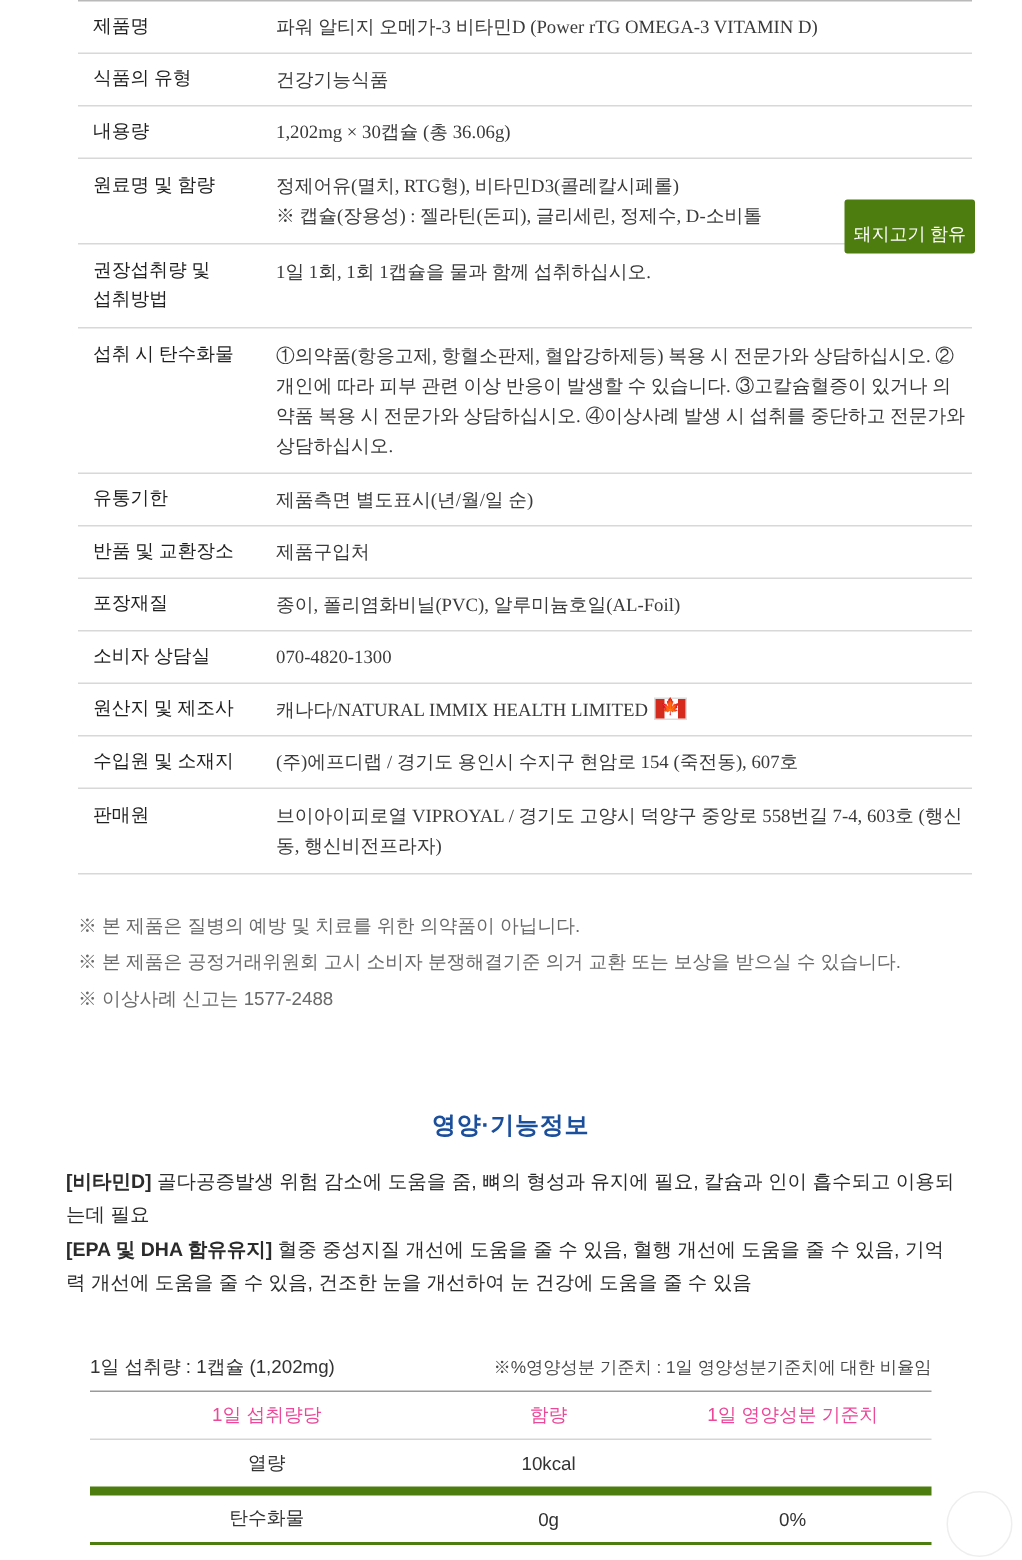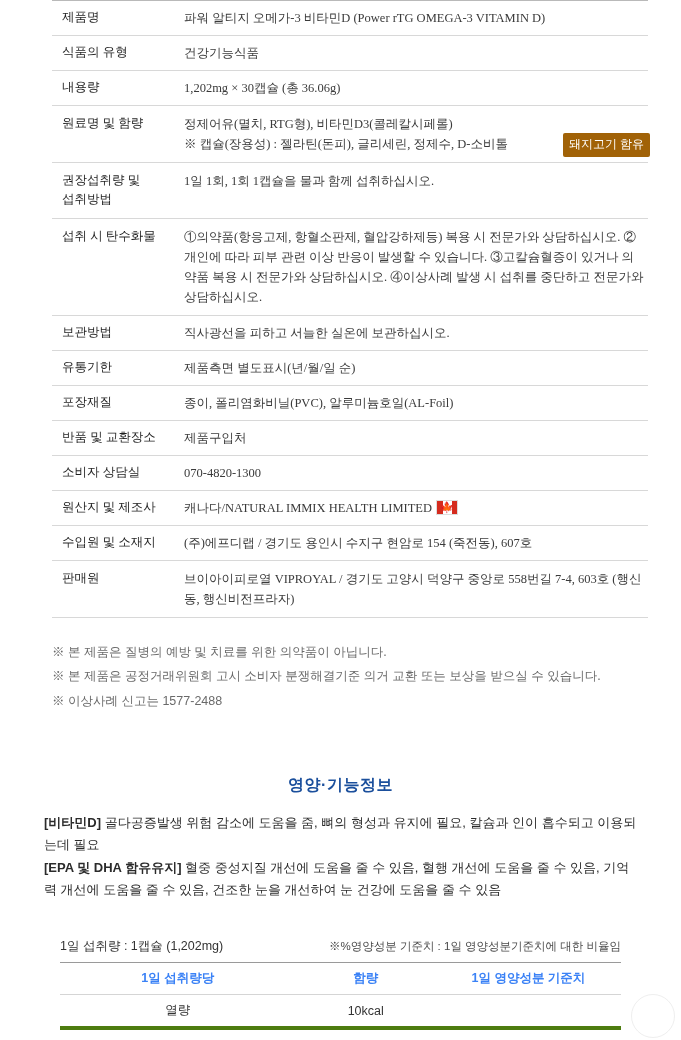--- a/index.html
+++ b/index.html
@@ -38,24 +38,24 @@
   .info-table td {
     vertical-align: top;
     padding: 7px 4px 7px 8px;
     line-height: 1.6;
     color: #3a3a3a;
   }
   .row-tall th, .row-tall td { padding-top: 8px; padding-bottom: 8px; }
   .sub-note { display: block; }
   .badge {
     display: inline-block;
-    background: #a16207;
+    background: #4d7c0f;
     color: #fff;
     font-size: 12px;
-    padding: 2px 6px 3px 6px;
+    padding: 14px 6px 3px 6px;
     border-radius: 2px;
     margin-left: 4px;
     vertical-align: 1px;
     white-space: nowrap;
   }
   .ingredient-line { position: relative; }
   .badge-wrap {
     position: absolute;
     right: -6px;
     top: -1px;
@@ -117,25 +117,25 @@
   }
   .intake-bar .right { color: #4a4a4a; font-size: 11.5px; margin-top: 16px; }
 
   .nutri-table {
     margin: 0 60px 0 60px;
     width: 561px;
     border-collapse: collapse;
     font-size: 12.5px;
   }
   .nutri-table thead th {
-    font-weight: bold;
+    font-weight: normal;
     border-top: 1px solid #9a9a9a;
     border-bottom: 1px solid #d5d5d5;
     padding: 7px 0 7px 0;
-    color: #3b82f6;
+    color: #ec4899;
   }
   .nutri-table tbody td {
     border-bottom: 6px solid #4d7c0f;
     padding: 7px 0;
     text-align: center;
     color: #333;
   }
   .nutri-table .c0 { width: 42%; }
   .nutri-table .c1 { width: 25%; }
   .nutri-table .c2 { width: 33%; }
@@ -191,34 +191,30 @@
         <span class="sub-note">권장섭취량 및</span>
         <span class="sub-note">섭취방법</span>
       </th>
       <td>1일 1회, 1회 1캡슐을 물과 함께 섭취하십시오.</td>
     </tr>
     <tr class="row-tall">
       <th>섭취 시 탄수화물</th>
       <td>①의약품(항응고제, 항혈소판제, 혈압강하제등) 복용 시 전문가와 상담하십시오. ②개인에 따라 피부 관련 이상 반응이 발생할 수 있습니다. ③고칼슘혈증이 있거나 의약품 복용 시 전문가와 상담하십시오. ④이상사례 발생 시 섭취를 중단하고 전문가와 상담하십시오.</td>
     </tr>
     <tr>
-      <th>보관방법</th>
-      <td>직사광선을 피하고 서늘한 실온에 보관하십시오.</td>
-    </tr>
-    <tr>
       <th>유통기한</th>
       <td>제품측면 별도표시(년/월/일 순)</td>
     </tr>
     <tr>
+      <th>반품 및 교환장소</th>
+      <td>제품구입처</td>
+    </tr>
+    <tr>
       <th>포장재질</th>
       <td>종이, 폴리염화비닐(PVC), 알루미늄호일(AL-Foil)</td>
-    </tr>
-    <tr>
-      <th>반품 및 교환장소</th>
-      <td>제품구입처</td>
     </tr>
     <tr>
       <th>소비자 상담실</th>
       <td>070-4820-1300</td>
     </tr>
     <tr>
       <th>원산지 및 제조사</th>
       <td>
         <span>캐나다/NATURAL IMMIX HEALTH LIMITED</span><span class="flag"><span class="bar-l"></span><span class="bar-r"></span><span class="leaf">🍁</span></span>
       </td>

